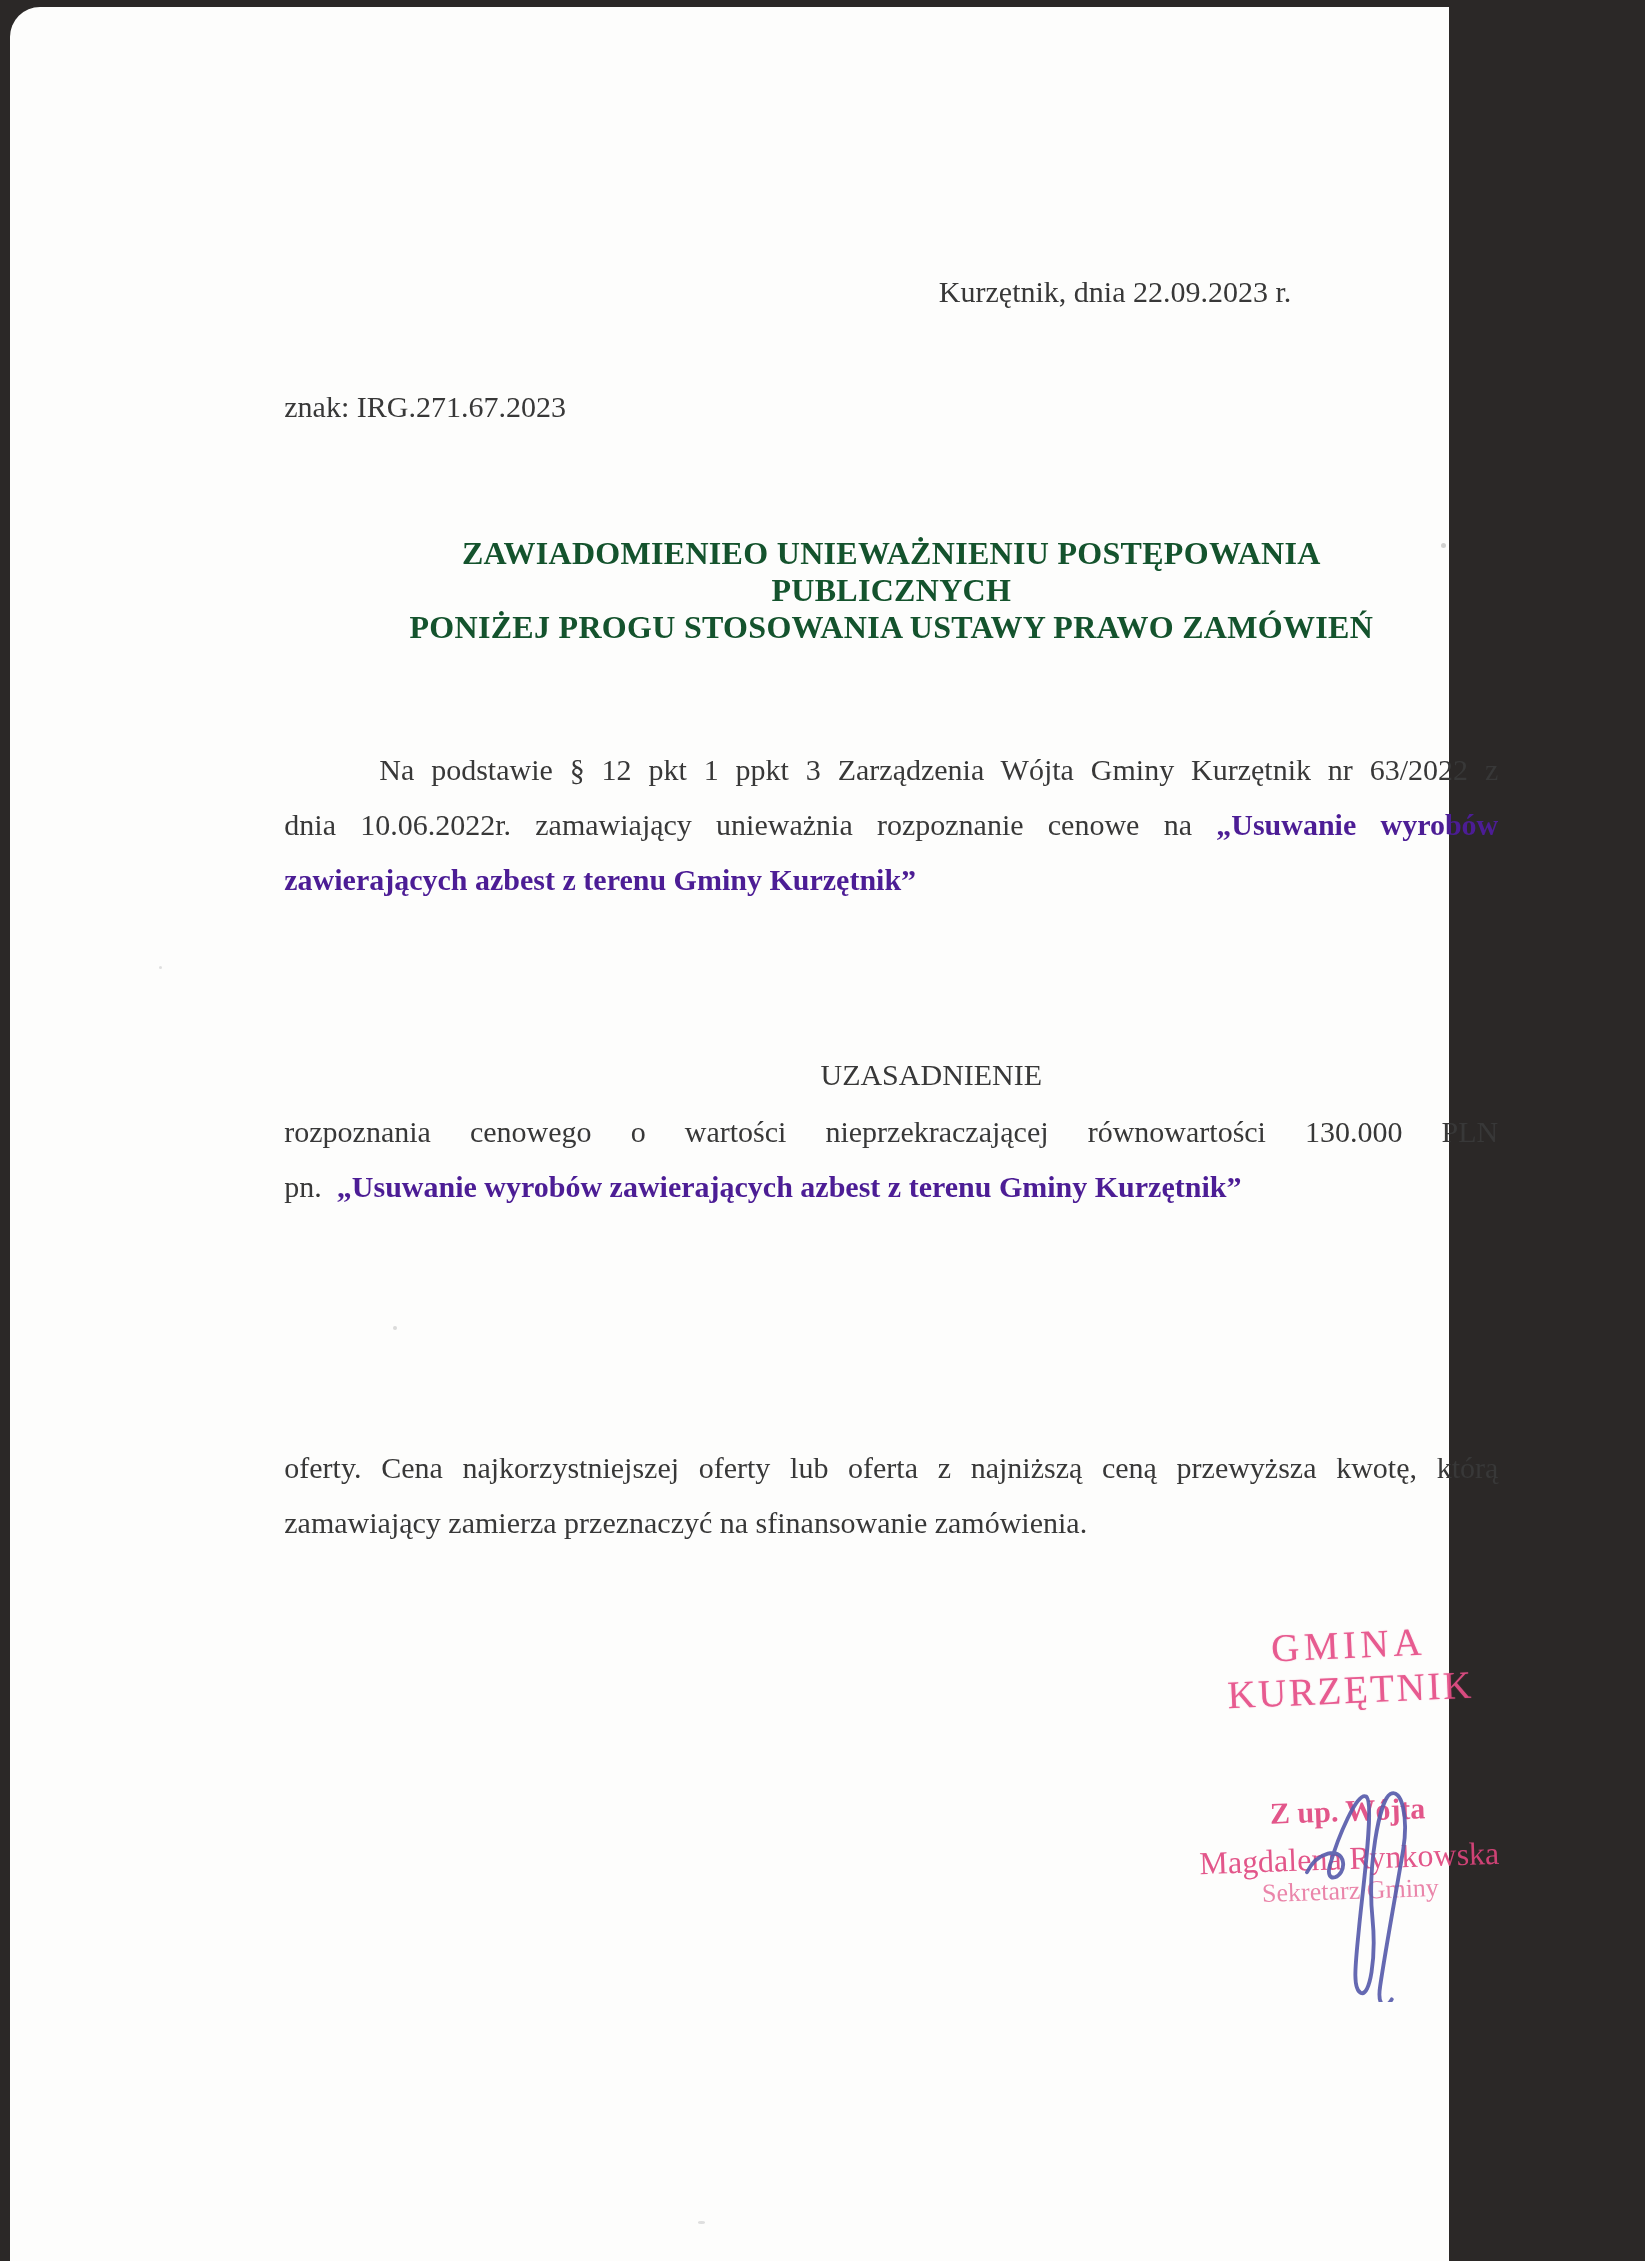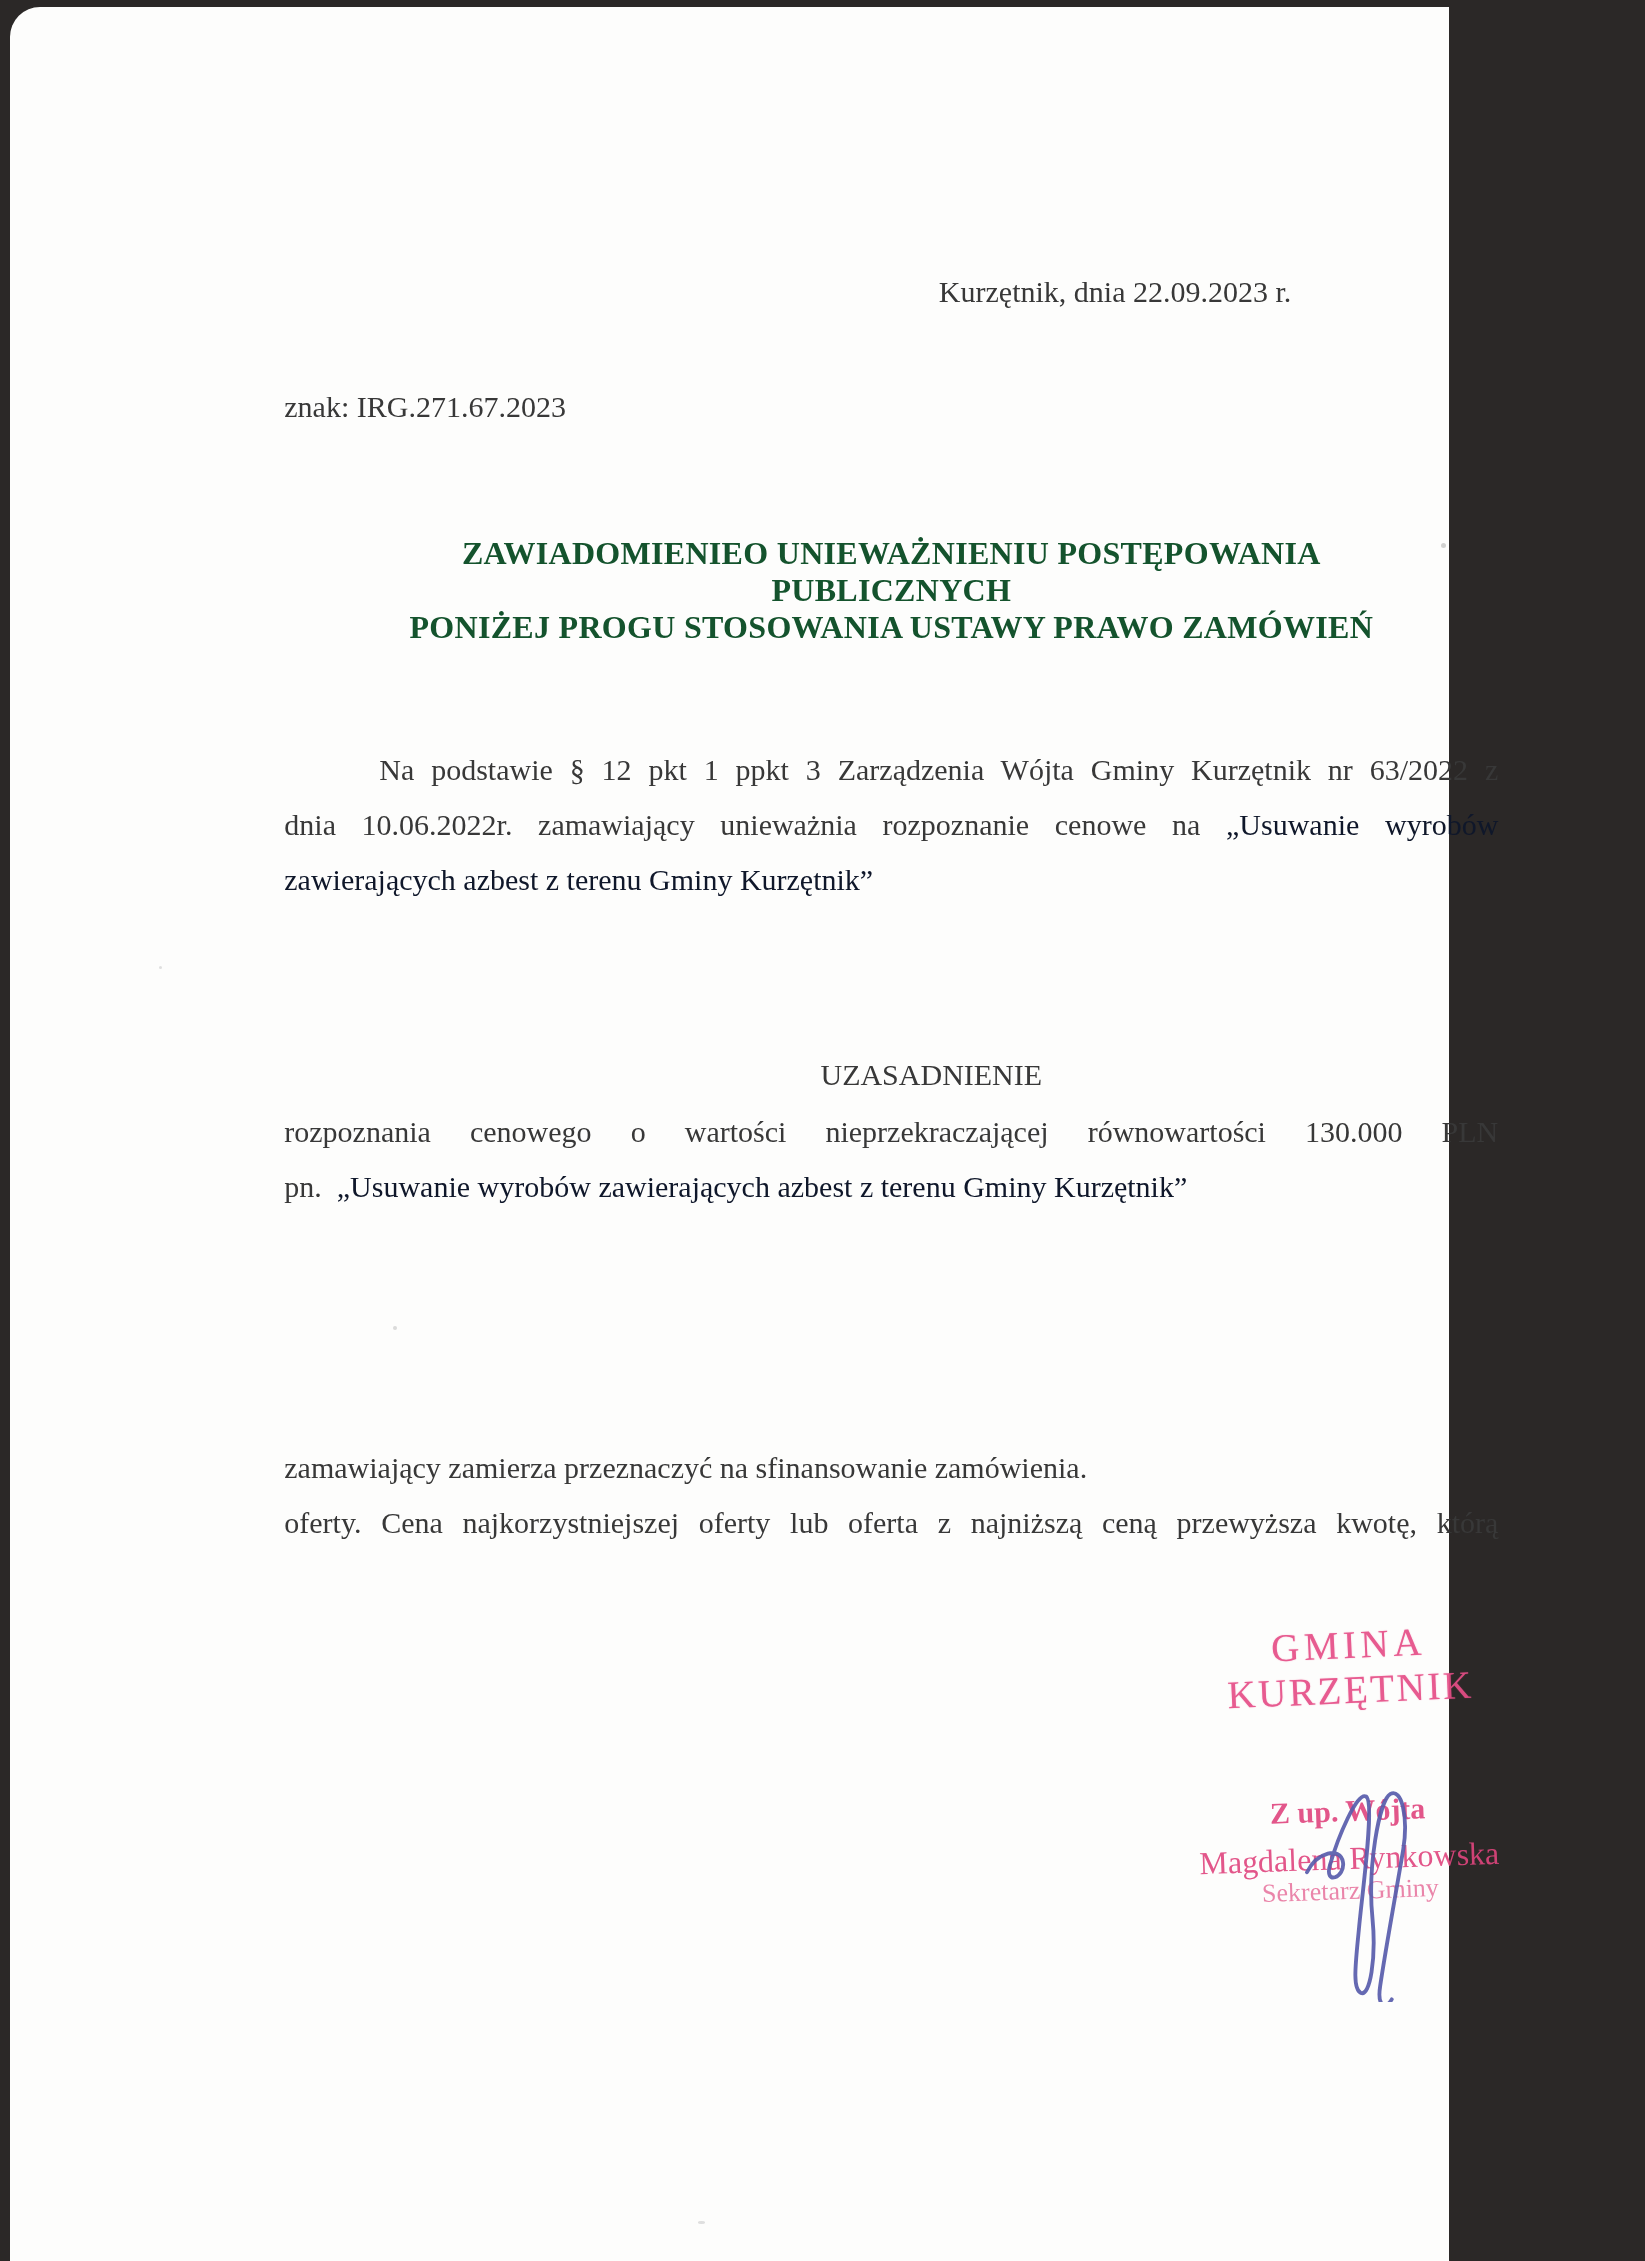--- a/index.html
+++ b/index.html
@@ -42,21 +42,21 @@
     font-size:30px;line-height:55px;
     transform:translateX(40px);
   }
   .para{font-size:30px;}
   .p1{top:735px;}
   .p2{top:1097px;}
   .p3{top:1433px;}
   .line{line-height:55px;white-space:pre-wrap;}
   .line.just{text-align:justify;text-align-last:justify;}
   .line.indent{padding-left:95px;}
-  .b{font-weight:normal;color:#0f172a;}
+  .b{font-weight:bold;color:#4c1d95;}
   
   .stamp-muni{
     left:1172px;top:1615px;width:335px;
     text-align:center;
     color:#e64e87;
     transform:rotate(-2.5deg);
     opacity:.92;
     text-shadow:0 0 1.3px rgba(230,78,135,.45);
   }
   .stamp-muni .s1{font-size:39px;line-height:45px;letter-spacing:4.5px;}
@@ -101,22 +101,22 @@
       </div>
 
     <div class="abs textcol section-heading">UZASADNIENIE</div>
 
     <div class="abs textcol para p2">
         <div class="line just"><span>rozpoznania cenowego o wartości nieprzekraczającej równowartości 130.000 PLN</span></div>
         <div class="line"><span>pn.  </span><span class="b">„Usuwanie wyrobów zawierających azbest z terenu Gminy Kurzętnik”</span></div>
       </div>
 
     <div class="abs textcol para p3">
+        <div class="line just"><span>oferty. Cena najkorzystniejszej oferty lub oferta z najniższą ceną przewyższa kwotę, którą</span></div>
         <div class="line"><span>zamawiający zamierza przeznaczyć na sfinansowanie zamówienia.</span></div>
-        <div class="line just"><span>oferty. Cena najkorzystniejszej oferty lub oferta z najniższą ceną przewyższa kwotę, którą</span></div>
       </div>
 
     <div class="abs stamp-muni">
       <div class="s1">GMINA</div>
       <div class="s2">KURZĘTNIK</div>
     </div>
 
     <div class="abs stamp-sign">
       <div class="auth">Z up. Wójta</div>
       <div class="name">Magdalena Rynkowska</div>

